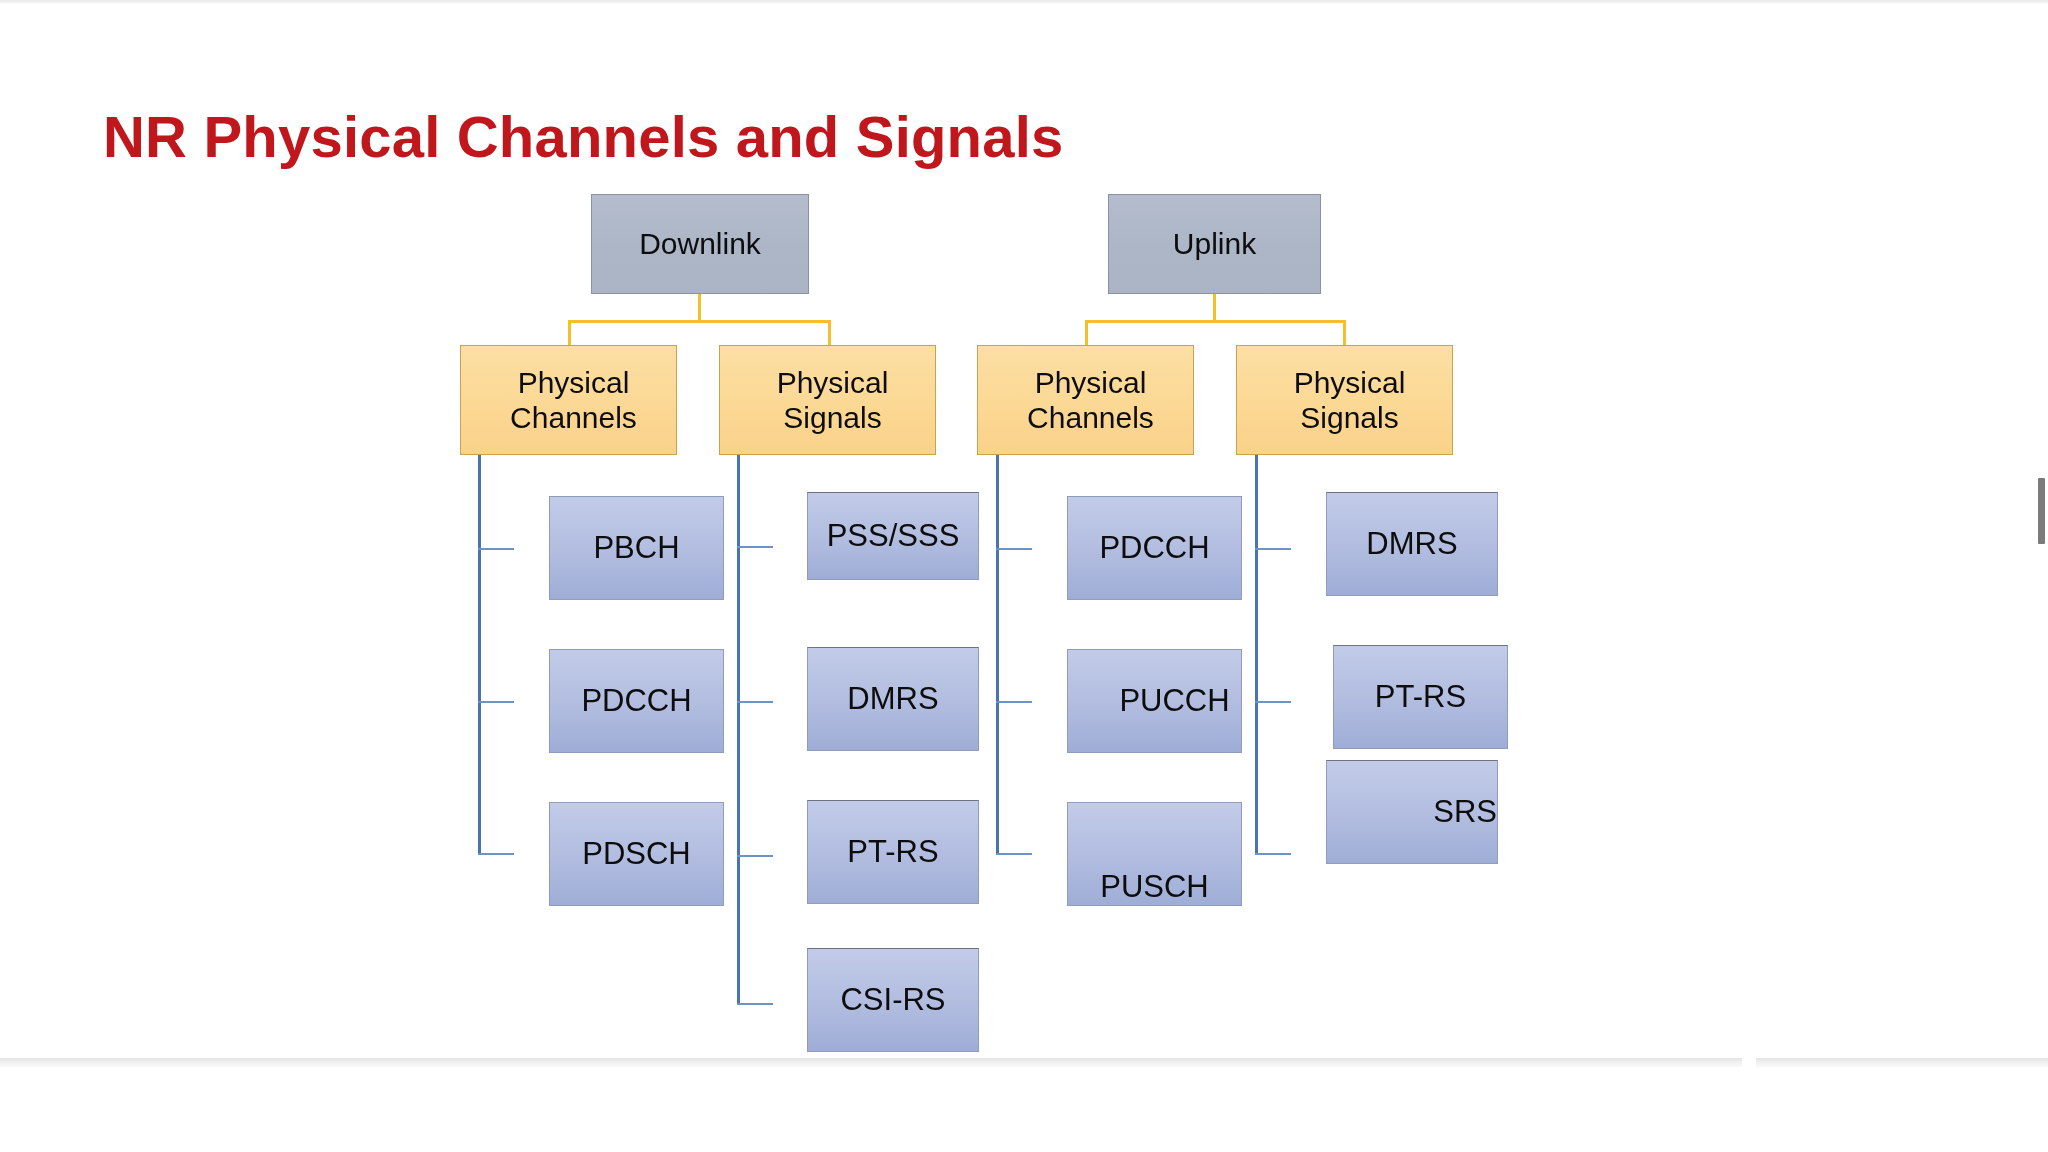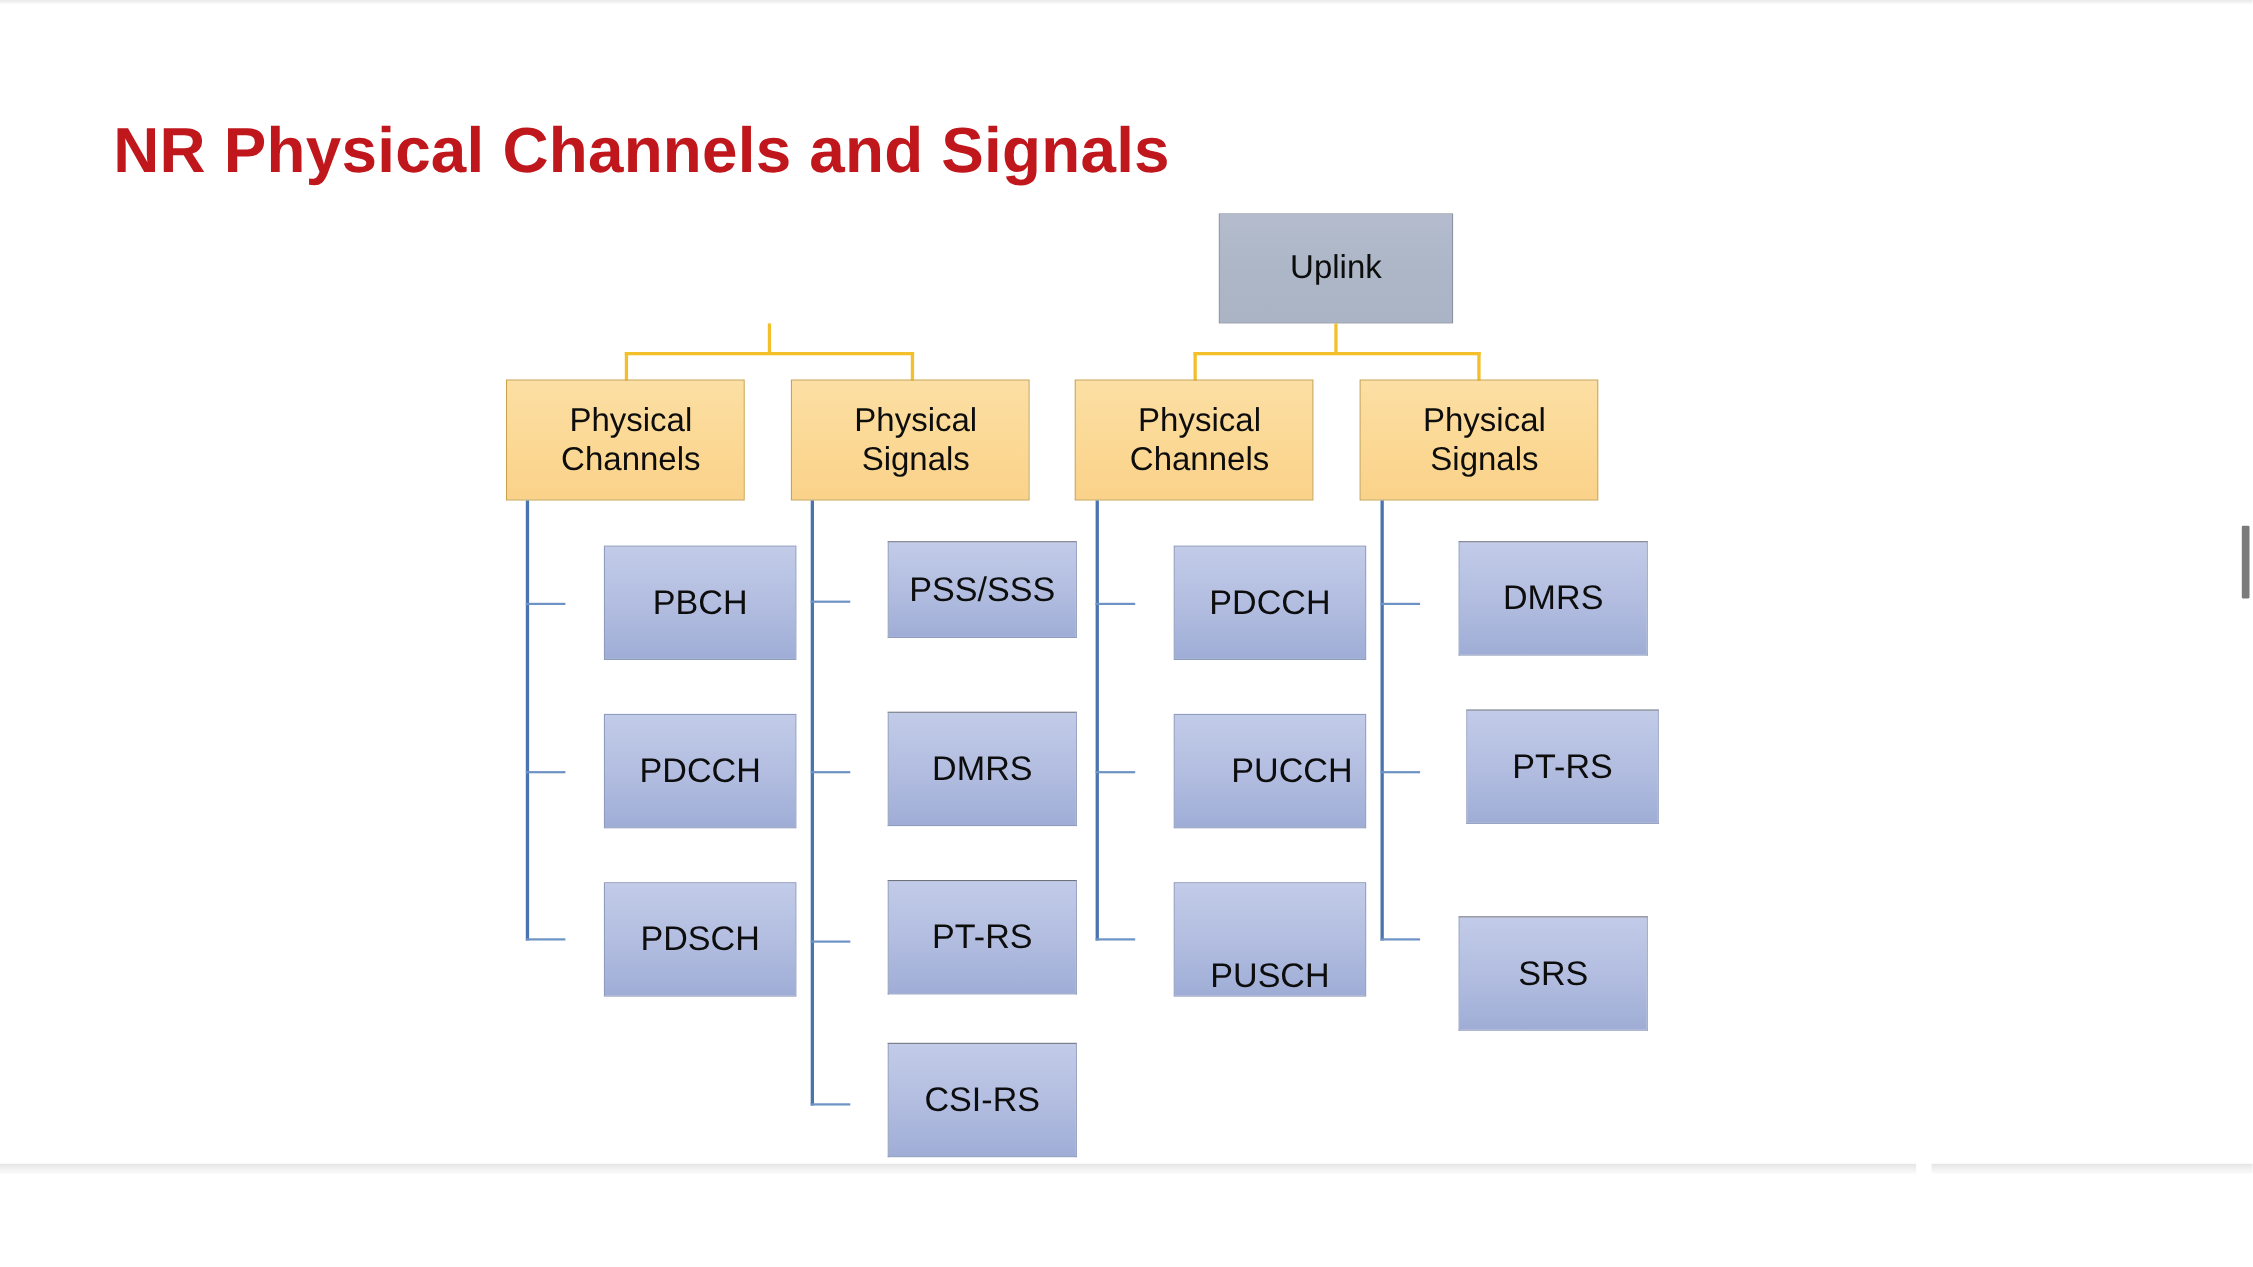--- a/index.html
+++ b/index.html
@@ -110,20 +110,23 @@
 </style>
 </head>
 <body>
 
 <div id="slide">
 
   <div class="top-rule"></div>
 
   <h1 class="slide-title">NR Physical Channels and Signals</h1>
 
+  <div class="node root" style="left:591px; top:194px; width:218px; height:100px;">
+    <span>Downlink</span>
+  </div>
 
   <div class="conn v-gold" style="left:698px; top:294px; height:28px;"></div>
   <div class="conn h-gold" style="left:568px; top:320px; width:263px;"></div>
   <div class="conn v-gold" style="left:568px; top:320px; height:27px;"></div>
   <div class="conn v-gold" style="left:828px; top:320px; height:27px;"></div>
 
   <div class="node group" style="left:460px; top:345px; width:217px; height:110px;">
     <span class="lines">
       <span>Physical</span>
       <span>Channels</span>
@@ -213,21 +216,21 @@
   <div class="conn h-blue" style="left:1255px; top:548px; width:36px;"></div>
   <div class="conn h-blue" style="left:1255px; top:701px; width:36px;"></div>
   <div class="conn h-blue" style="left:1255px; top:853px; width:36px;"></div>
 
   <div class="node leaf dark-top" style="left:1290px; top:492px; width:172px; height:104px;">
     <span>DMRS</span>
   </div>
   <div class="node leaf dark-top" style="left:1297px; top:645px; width:175px; height:104px;">
     <span>PT-RS</span>
   </div>
-  <div class="node leaf dark-top" style="left:1290px; top:833px; width:172px; height:104px;">
+  <div class="node leaf dark-top" style="left:1290px; top:760px; width:172px; height:104px;justify-content:flex-end;">
     <span>SRS</span>
   </div>
 
   <div class="bottom-rule left"></div>
   <div class="bottom-rule right"></div>
 
   <div class="scrollbar-thumb"></div>
 
 </div>
 

